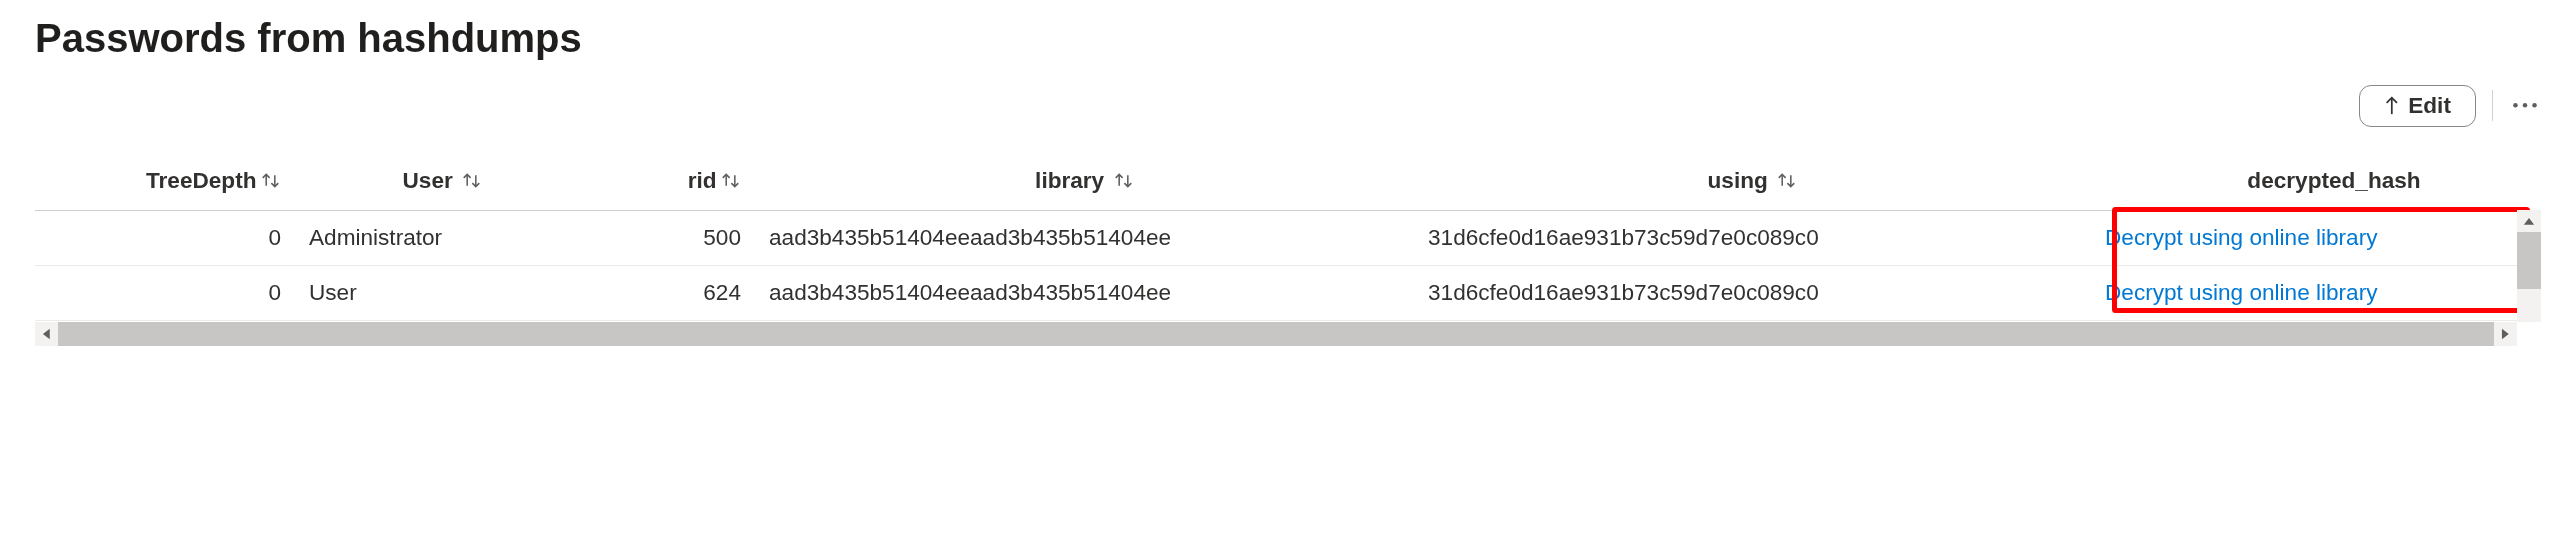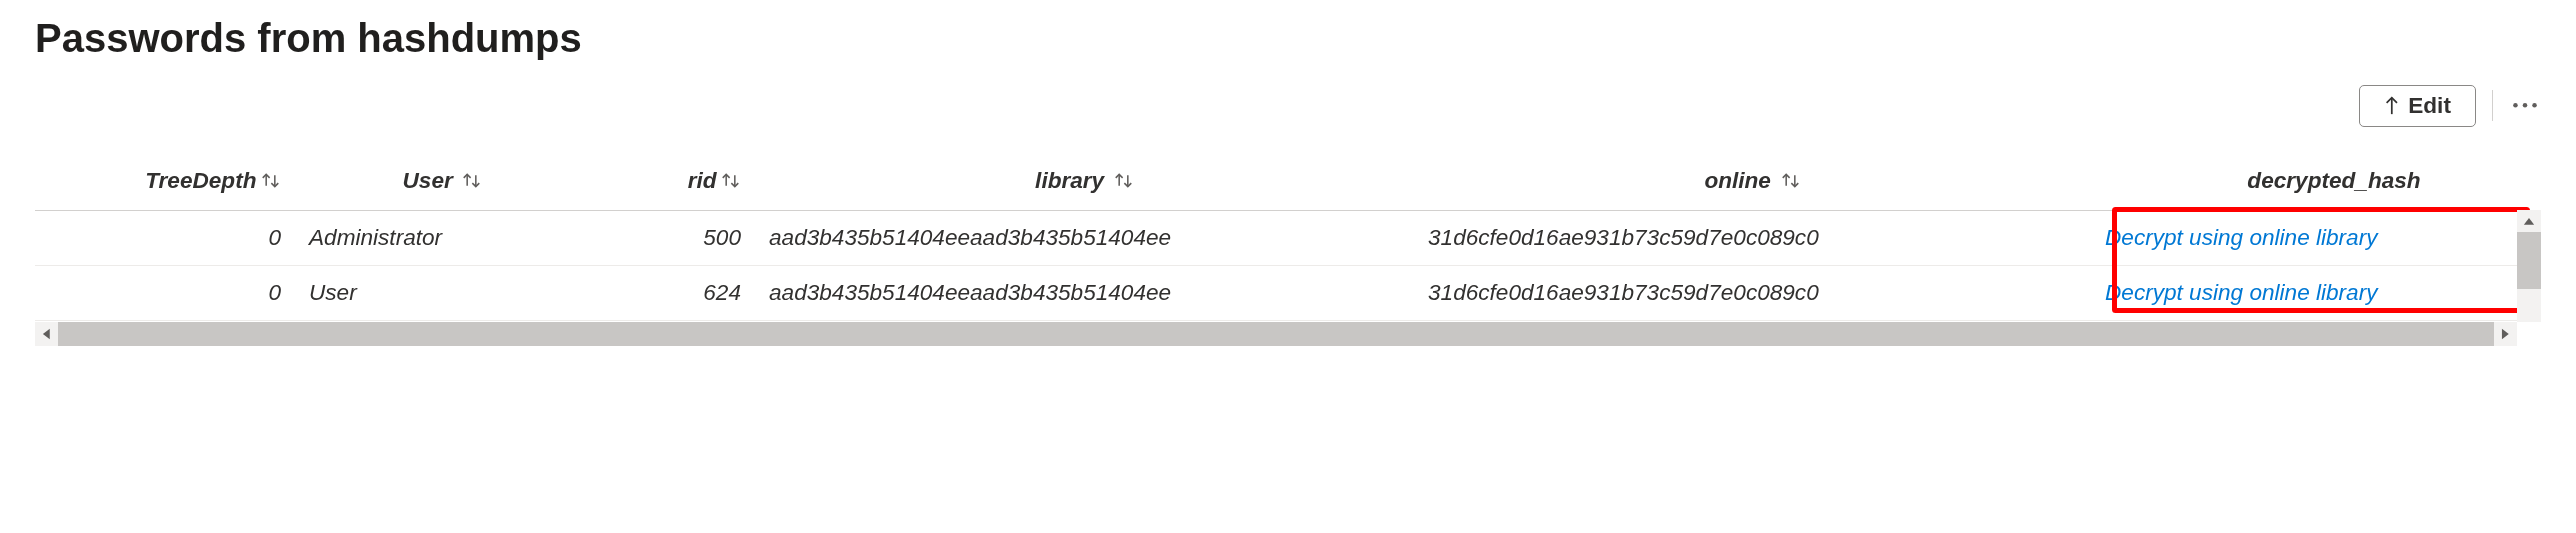--- a/index.html
+++ b/index.html
@@ -26,21 +26,21 @@
       align-items: center;
       gap: 15.6px;
       margin-bottom: 31px;
     }
     .edit-btn {
       display: inline-flex;
       align-items: center;
       gap: 8.7px;
       background: #ffffff;
       border: 1.7px solid #8a8886;
-      border-radius: 5px;
+      border-radius: 12px;
       padding: 7px 24px;
       font-size: 22.6px;
       font-weight: 600;
       color: #323130;
       cursor: pointer;
     }
     .edit-btn .icon {
       display: inline-flex;
       align-items: center;
     }
@@ -61,21 +61,20 @@
       position: relative;
     }
     .scroll-area {
       overflow-x: auto;
       overflow-y: auto;
     }
     table {
       width: 100%;
       border-collapse: collapse;
       table-layout: fixed;
-      font-style: italic;
     }
     thead th {
       text-align: left;
       font-weight: 600;
       font-size: 22.6px;
       color: #323130;
       padding: 10.4px 14px 15.6px 14px;
       border-bottom: 1.7px solid #d2d0ce;
       white-space: nowrap;
     }
@@ -275,21 +274,21 @@
                     <path d="M3 8 L7 4 L11 8"></path>
                   <path d="M17 5 L17 18"></path>
                     <path d="M13 14 L17 18 L21 14"></path>
                 </svg>
               </span>
             </div>
           </th>
           <th>
             <div class="th-inner">
               <span class="th-label">
-                  <span>online</span>
+                  <span>using</span>
                 </span>
               <span class="sort-icons">
                 <svg width="21" height="19" viewBox="0 0 24 22" fill="none" stroke="#605e5c" stroke-width="1.8">
                   <path d="M7 17 L7 4"></path>
                     <path d="M3 8 L7 4 L11 8"></path>
                   <path d="M17 5 L17 18"></path>
                     <path d="M13 14 L17 18 L21 14"></path>
                 </svg>
               </span>
             </div>

